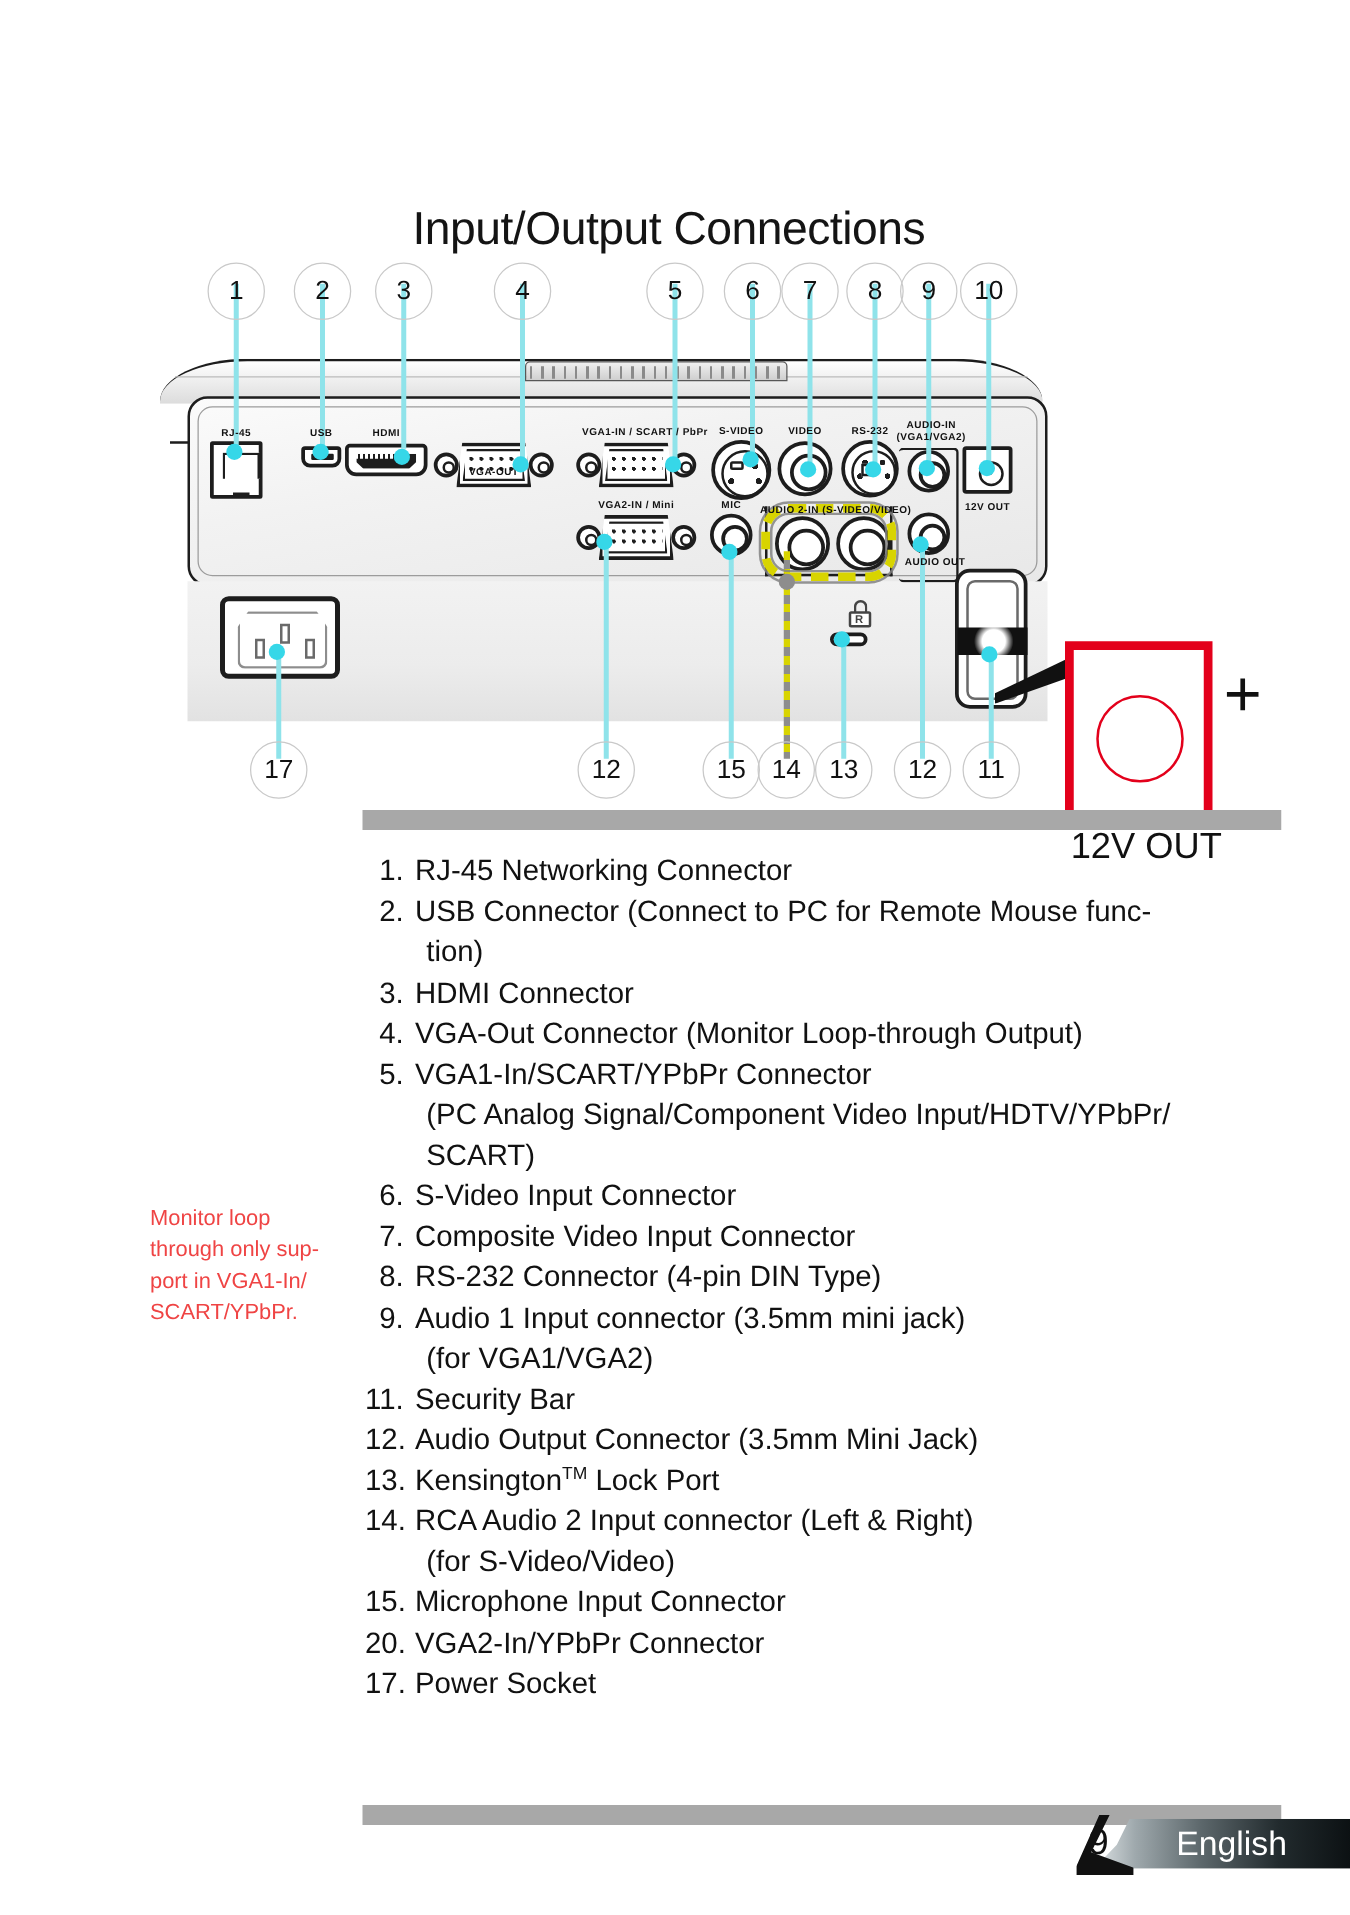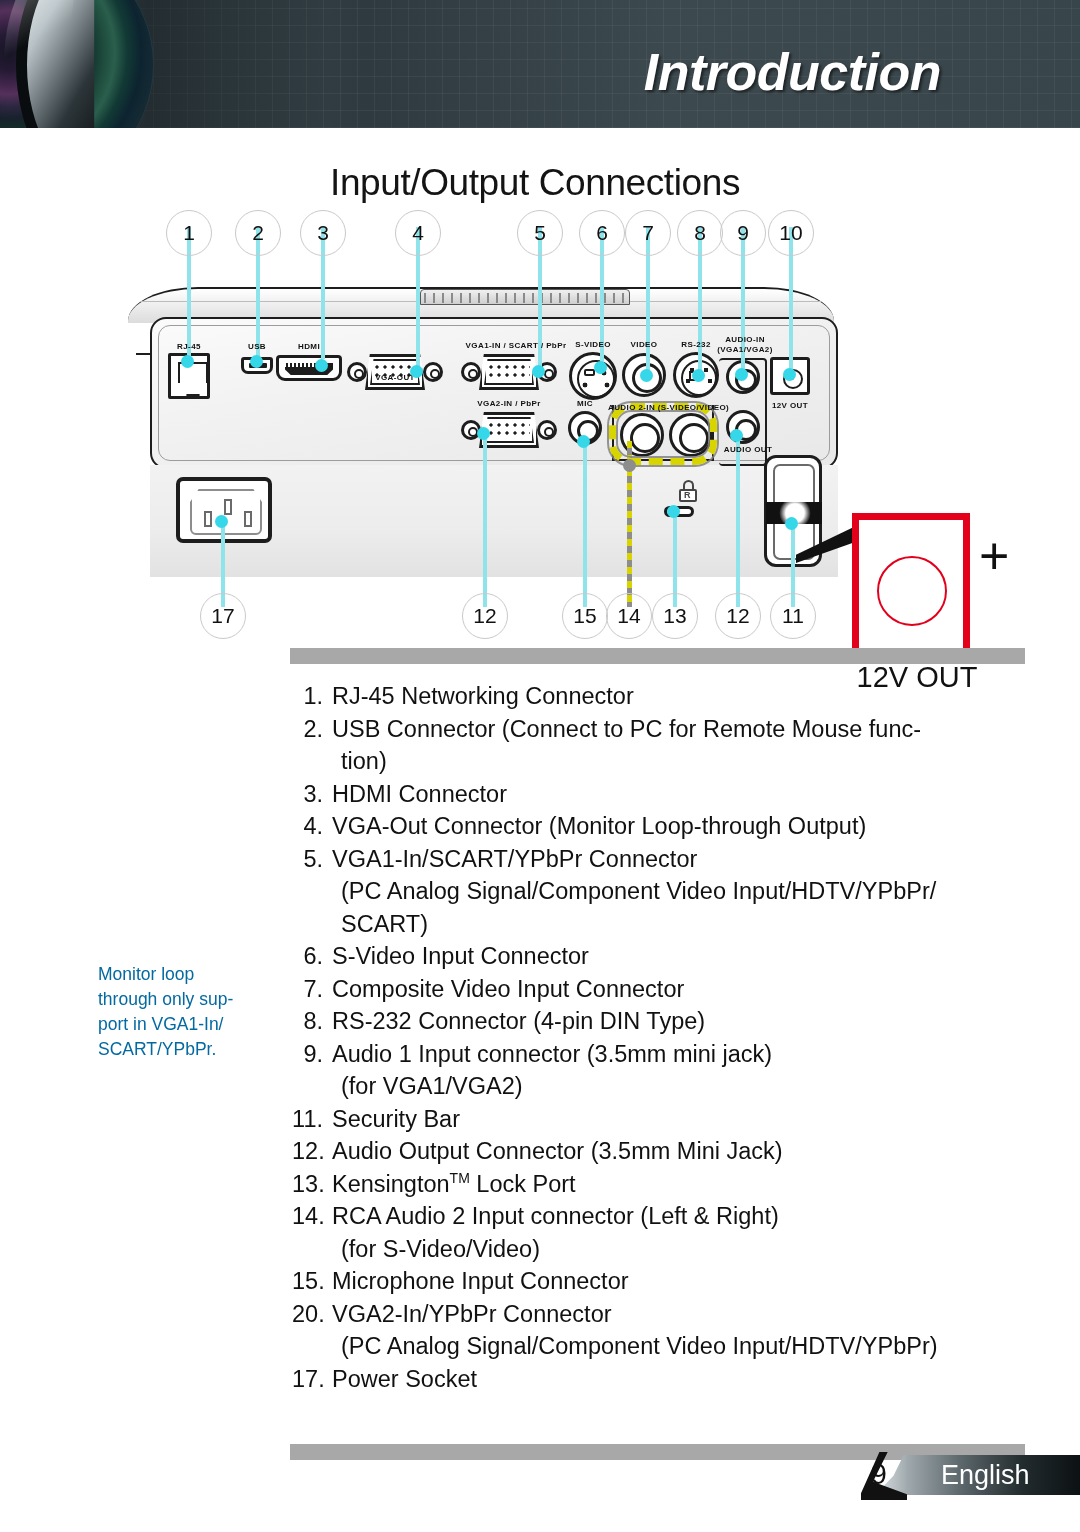--- a/index.html
+++ b/index.html
@@ -308,22 +308,22 @@
 
   
   .divider {
     position:absolute; left:290px; width:735px; height:16px; background:#a8a8a8;
   }
   .divider.top { top:648px; }
   .divider.bottom { top:1444px; }
 
   
   .sidenote {
-    position:absolute; left:98px; top:962px; width:170px;
-    font-size:17.5px; line-height:25px; color:#0369a1;
+    position:absolute; left:120px; top:962px; width:170px;
+    font-size:17.5px; line-height:25px; color:#ef4444;
   }
 
   
   .list { position:absolute; left:292px; top:680px; width:740px; }
   .li { display:flex; font-size:23.5px; line-height:32.5px; color:#111; }
   .li .num { width:40px; flex:0 0 40px; text-align:right; padding-right:9px; }
   .li .txt { flex:1 1 auto; }
   .li .cont { padding-left:49px; }
   .tm { font-size:14px; vertical-align:super; line-height:0; }
 
@@ -344,30 +344,20 @@
   .footer-label {
     position:absolute; left:941px; top:1460px; width:120px;
     font-size:27px; color:#fff; text-align:left; white-space:nowrap;
   }
 </style>
 </head>
 <body>
 
 <div class="page">
 
-  <div class="header">
-    <div class="header-grid"></div>
-    <div class="header-fade"></div>
-    <div class="lens-wrap">
-      <div class="lens"></div>
-      <div class="lens-ring1"></div>
-      <div class="lens-gloss"></div>
-    </div>
-    <div class="header-title">Introduction</div>
-  </div>
 
   <div class="section-title">Input/Output Connections</div>
 
   <div class="diagram">
 
     <div class="leader" style="left:187px; top:22px;  height:132px;"></div>
     <div class="leader" style="left:256px; top:22px;  height:132px;"></div>
     <div class="leader" style="left:321px; top:22px;  height:132px;"></div>
     <div class="leader" style="left:416px; top:22px;  height:146px;"></div>
     <div class="leader" style="left:538px; top:22px;  height:146px;"></div>
@@ -453,21 +443,21 @@
     <div class="jack" style="left:726px; top:205px;"></div>
     <div class="leader-dot" style="left:730px; top:224px;"></div>
     <div class="port-label" style="left:712px; top:240px; width:72px;">AUDIO OUT</div>
 
     <div class="trig12" style="left:770px; top:152px;">
         <div class="dot"></div>
       </div>
     <div class="leader-dot" style="left:783px; top:163px;"></div>
     <div class="port-label" style="left:762px; top:196px; width:56px;">12V OUT</div>
 
-    <div class="port-label" style="left:460px; top:194px; width:98px;">VGA2-IN / PbPr</div>
+    <div class="port-label" style="left:460px; top:194px; width:98px;">VGA2-IN / Mini</div>
     <div class="dsub" style="left:461px; top:205px;">
       <div class="screw l"></div>
         <div class="screw r"></div>
       <div class="shell"></div>
         <div class="inner"></div>
         <div class="pins"></div>
     </div>
     <div class="leader-dot" style="left:477px; top:222px;"></div>
 
     <div class="port-label" style="left:566px; top:194px; width:38px;">MIC</div>
@@ -615,23 +605,20 @@
       </div>
       <div class="li">
         <span class="num">15.</span>
         <span class="txt">Microphone Input Connector</span>
       </div>
       <div class="li">
         <span class="num">20.</span>
         <span class="txt">VGA2-In/YPbPr Connector</span>
       </div>
       <div class="li">
-        <span class="cont">(PC Analog Signal/Component Video Input/HDTV/YPbPr)</span>
-      </div>
-      <div class="li">
         <span class="num">17.</span>
         <span class="txt">Power Socket</span>
       </div>
     </div>
 
   <div class="pagenum">9</div>
   <div class="footer-banner"></div>
   <div class="footer-swoosh"></div>
   <div class="footer-label">English</div>
 

